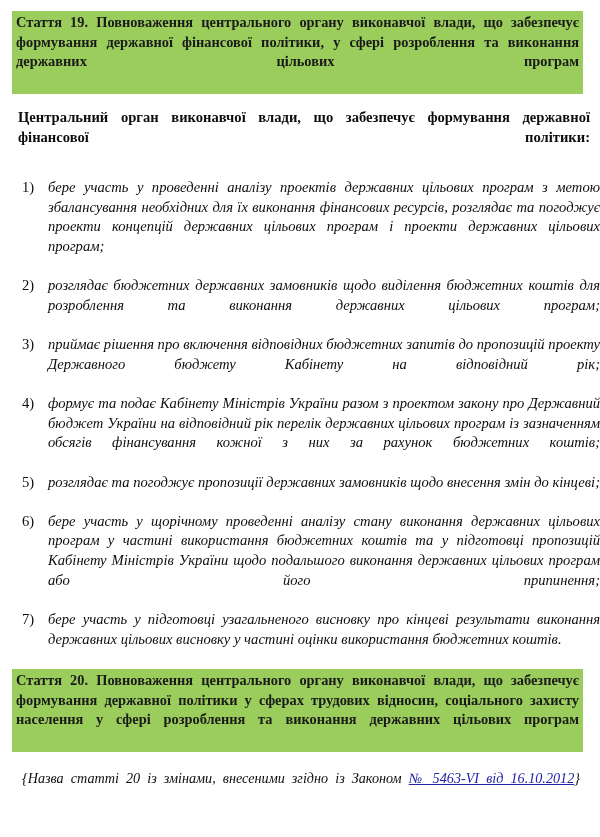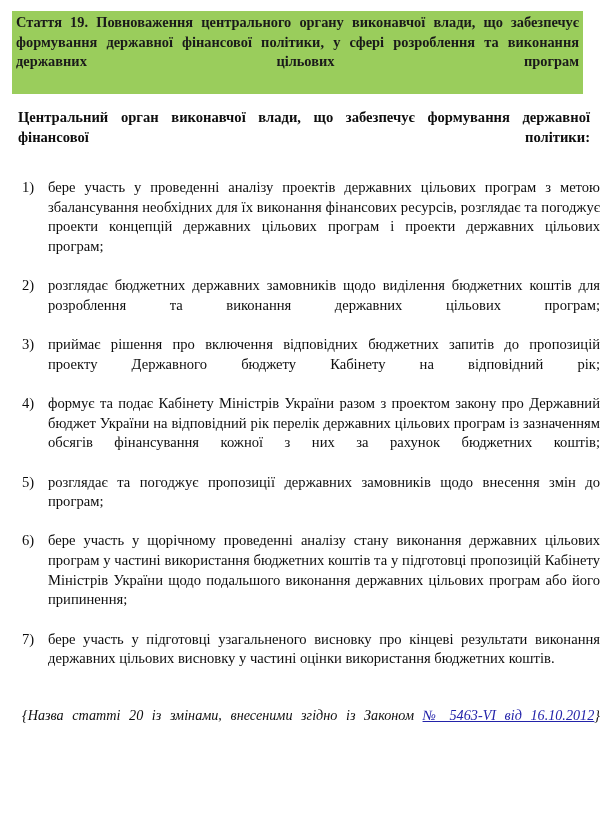--- a/index.html
+++ b/index.html
@@ -82,20 +82,21 @@
     left: 22px;
     top: 0;
     width: 26px;
     text-align: left;
     font-size: 14.6px;
     line-height: 1.345;
     color: #0d0d0d;
   }
   ol.clauses > li .clause-text {
     display: block;
+    font-style: italic;
   }
   ol.clauses > li .clause-text::after {
     content: "";
     display: inline-block;
     width: 100%;
     height: 0;
   }
   ol.clauses > li.last .clause-text::after {
     content: none;
   }
@@ -125,21 +126,21 @@
   
   .sp-a { height: 11px; }
   .sp-b { height: 14px; }
   .sp-c { height: 11px; }
   .sp-d { height: 20px; }
   .sp-e { height: 17px; }
   .sp-f { height: 16px; }
 
   .band { margin-left: 12px; margin-right: 17px; }
   .body-col { margin-left: 18px; margin-right: 10px; }
-  .note-col { margin-left: 22px; }
+  .note-col { margin-left: 22px; margin-right: 20px; }
 </style>
 </head>
 <body>
 
 <div class="page">
 
   <div class="sp-a"></div>
 
   <p class="article-heading band">Стаття 19. Повноваження центрального органу виконавчої влади, що забезпечує формування державної фінансової політики, у сфері розроблення та виконання державних цільових програм</p>
 
@@ -161,34 +162,35 @@
     <li>
       <span class="marker">3)</span>
       <span class="clause-text">приймає рішення про включення відповідних бюджетних запитів до пропозицій проекту Державного бюджету Кабінету на відповідний рік;</span>
     </li>
     <li>
       <span class="marker">4)</span>
       <span class="clause-text">формує та подає Кабінету Міністрів України разом з проектом закону про Державний бюджет України на відповідний рік перелік державних цільових програм із зазначенням обсягів фінансування кожної з них за рахунок бюджетних коштів;</span>
     </li>
     <li>
       <span class="marker">5)</span>
-      <span class="clause-text">розглядає та погоджує пропозиції державних замовників щодо внесення змін до програм;</span>
+      <span class="clause-text">розглядає та погоджує пропозиції державних замовників щодо внесення змін до кінцеві;</span>
     </li>
     <li>
       <span class="marker">6)</span>
       <span class="clause-text">бере участь у щорічному проведенні аналізу стану виконання державних цільових програм у частині використання бюджетних коштів та у підготовці пропозицій Кабінету Міністрів України щодо подальшого виконання державних цільових програм або його припинення;</span>
     </li>
     <li class="last">
       <span class="marker">7)</span>
       <span class="clause-text">бере участь у підготовці узагальненого висновку про кінцеві результати виконання державних цільових висновку у частині оцінки використання бюджетних коштів.</span>
     </li>
   </ol>
 
   <div class="sp-d"></div>
 
+  <p class="article-heading band">Стаття 20. Повноваження центрального органу виконавчої влади, що забезпечує формування державної політики у сферах трудових відносин, соціального захисту населення у сфері розроблення та виконання державних цільових програм</p>
 
   <div class="sp-e"></div>
 
   <p class="amend-note note-col"><span>{Назва статті 20 із змінами, внесеними згідно із Законом </span><a class="doclink" href="#">№ 5463-VI від 16.10.2012</a><span>}</span></p>
 
   <div class="sp-f"></div>
 
 </div>
 
 </body></html>

